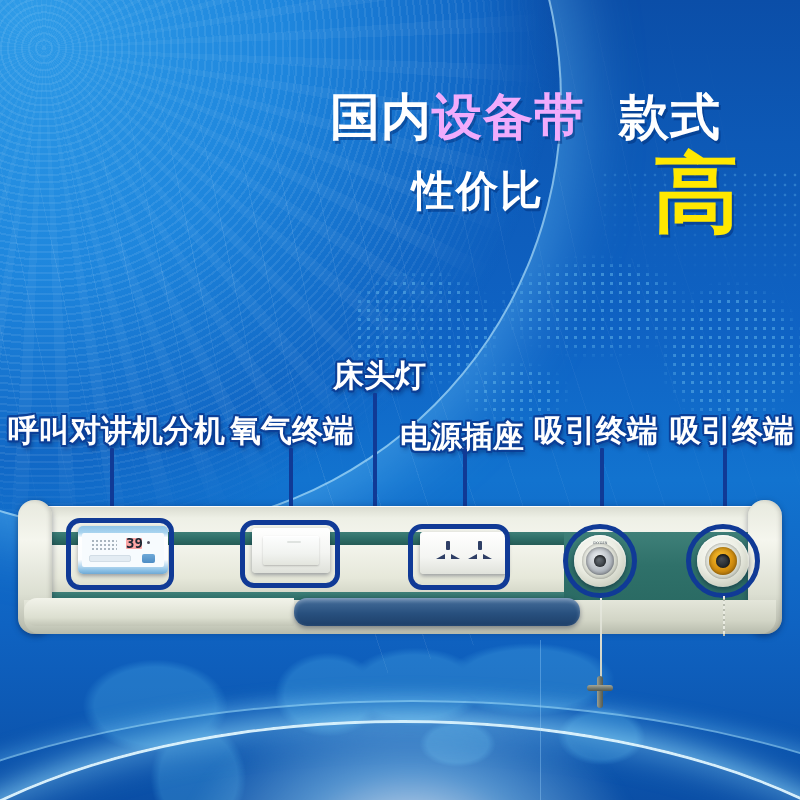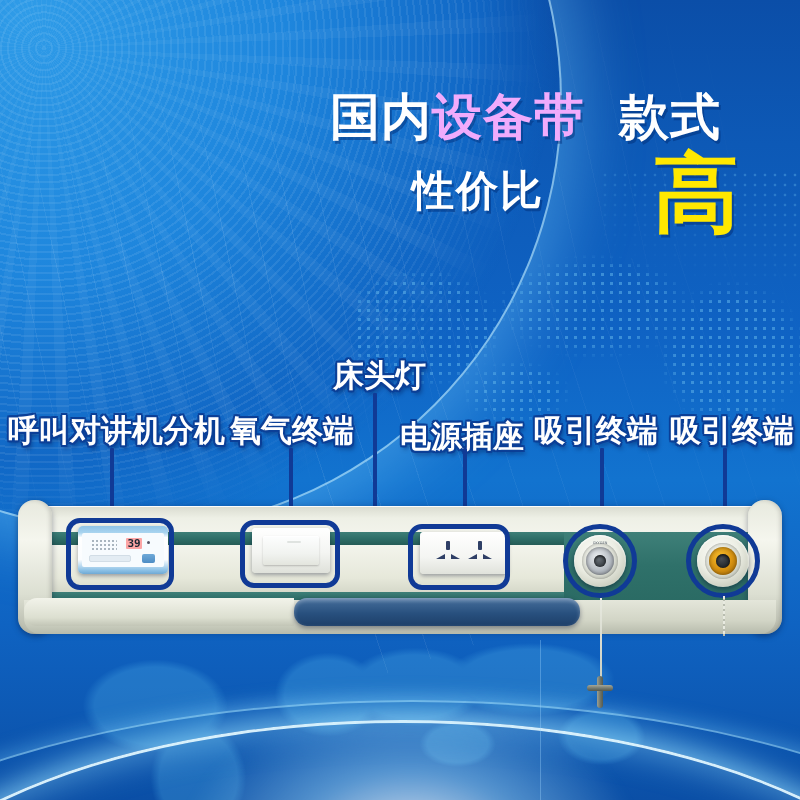--- a/index.html
+++ b/index.html
@@ -146,21 +146,21 @@
 
   
   .intercom{position:absolute;left:78px;top:526px;width:90px;height:48px;border-radius:5px;
     background:linear-gradient(180deg,#8fc4e8 0%,#a9d4ef 14%,#ffffff 24%,#fbfdff 70%,#8cc1e6 92%,#6fa9d4 100%);
     box-shadow:0 2px 4px rgba(0,10,40,.35);}
   .ic-face{position:absolute;left:4px;top:7px;width:82px;height:34px;background:#f7fbfe;border-radius:2px;}
   .ic-speaker{position:absolute;left:9px;top:6px;width:26px;height:13px;opacity:.55;
     background-image:radial-gradient(circle,#6b7c8c 0.9px,rgba(0,0,0,0) 1px);background-size:4px 4px;
     border-radius:3px;}
   .ic-display{position:absolute;left:44px;top:5px;width:16px;height:11px;border-radius:1px;
-    background:#fca5a5;color:#1b2733;font-size:11px;font-weight:bold;line-height:11px;text-align:center;
+    background:#fca5a5;color:#1b2733;font-size:14px;font-weight:bold;line-height:11px;text-align:center;
     font-family:"DejaVu Sans Mono","Liberation Mono",monospace;}
   .ic-dot{position:absolute;left:65px;top:8px;width:3px;height:3px;border-radius:50%;background:#556;}
   .ic-bar{position:absolute;left:7px;top:22px;width:40px;height:5px;border-radius:2px;background:#e3ecf3;
      border:1px solid #d2dde6;}
   .ic-btn{position:absolute;left:60px;top:21px;width:13px;height:9px;border-radius:2px;
      background:linear-gradient(180deg,#6fa9d8,#4d8cc4);}
 
   
   .switch-plate{position:absolute;left:252px;top:528px;width:78px;height:45px;border-radius:4px;
     background:linear-gradient(180deg,#ffffff,#f4f5f2 55%,#dfe1da);

